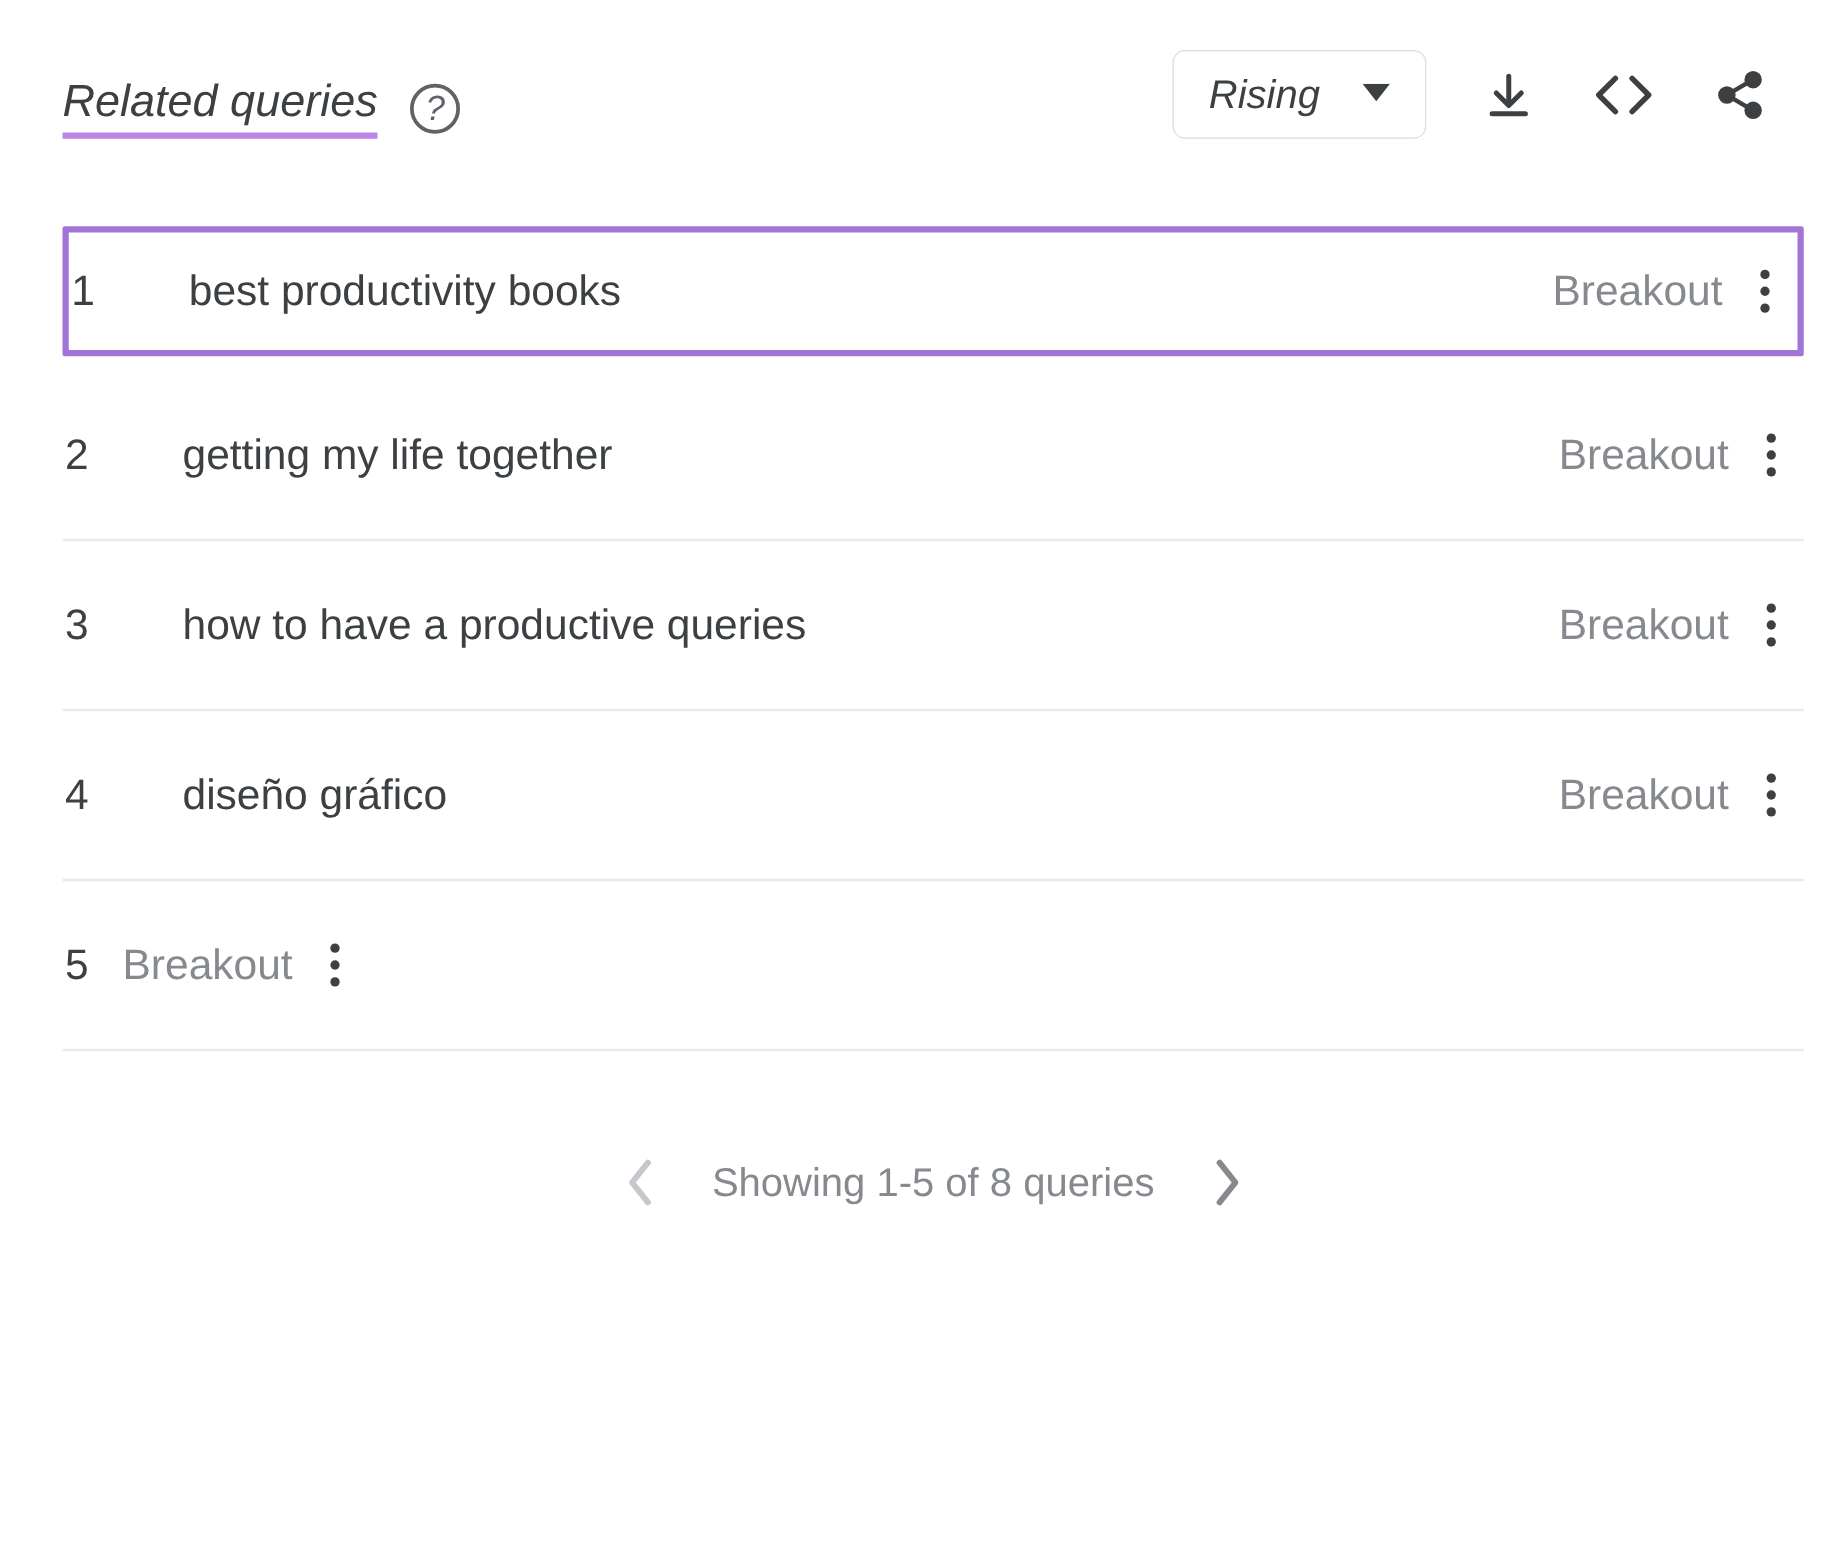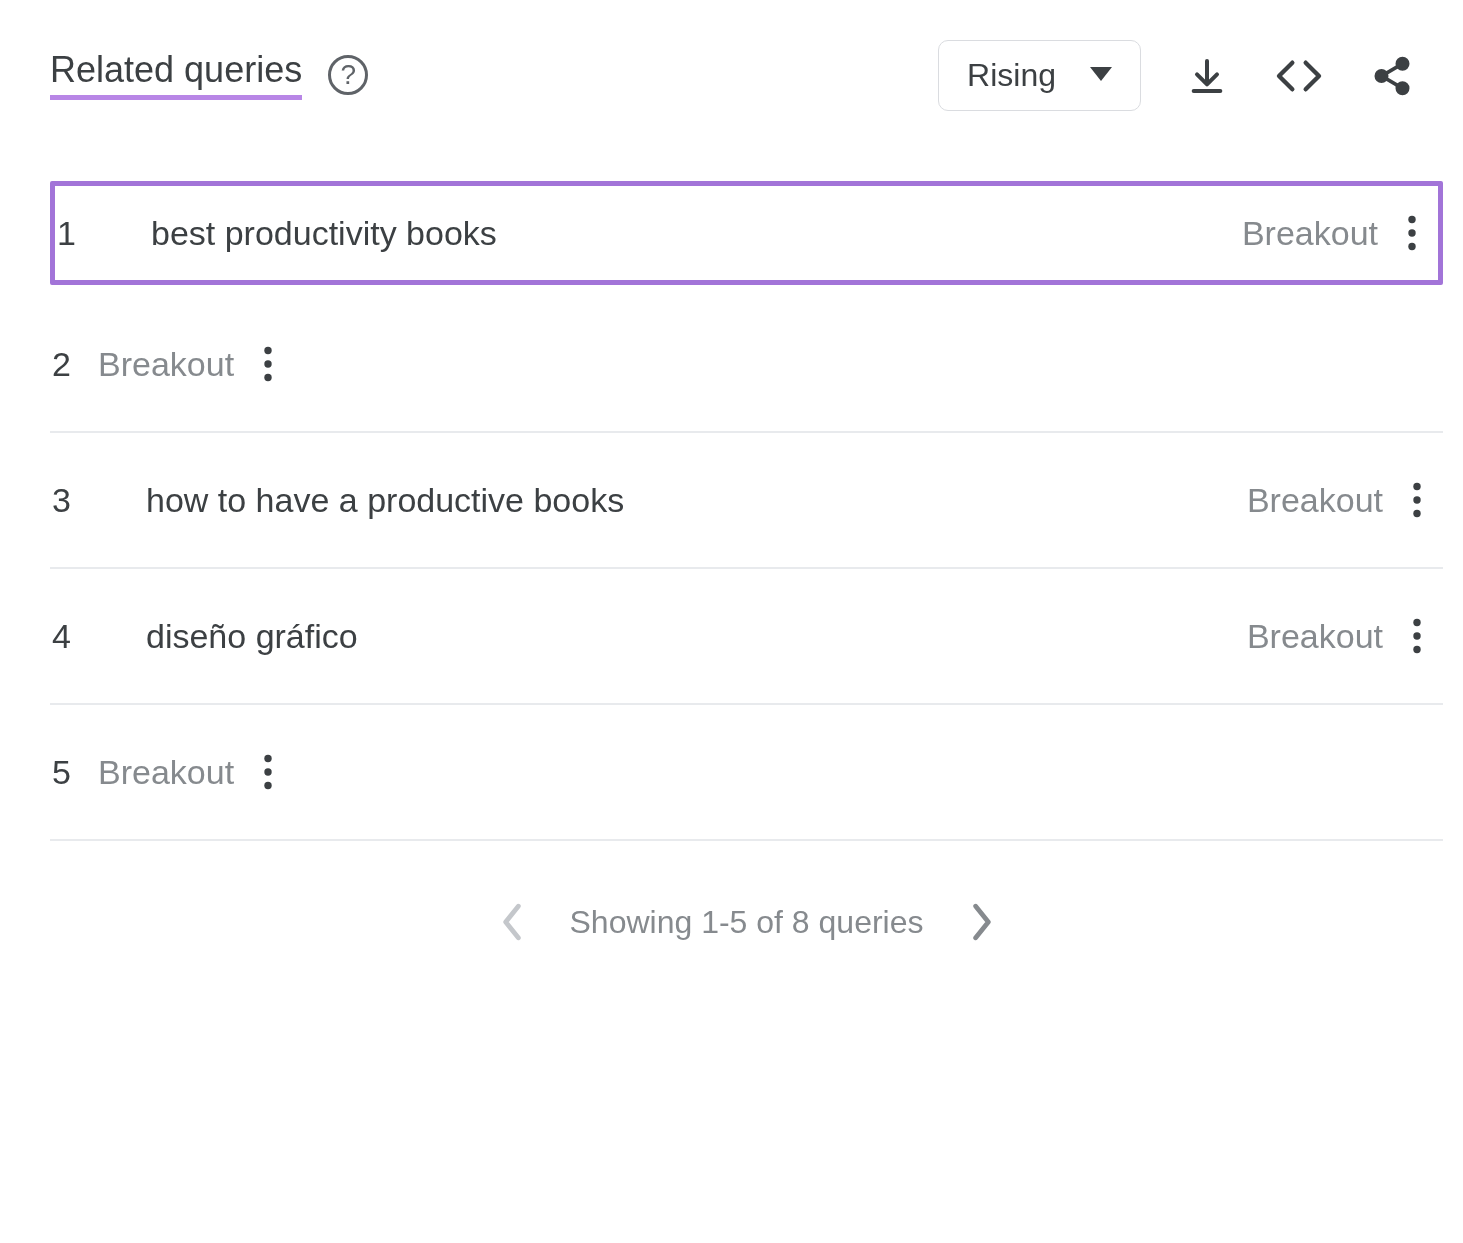--- a/index.html
+++ b/index.html
@@ -5,23 +5,24 @@
     * { box-sizing: border-box; margin: 0; padding: 0; }
     body {
       font-family: Arial, Helvetica, sans-serif;
       background: #ffffff;
       color: #3c4043;
       width: 1463px;
     }
     .container { padding: 40px 20px 50px 50px; }
     .header-row {
       display: flex;
-      align-items: center;
+      align-items: flex-end;
       justify-content: space-between;
       margin-bottom: 70px;
+      font-style: italic;
     }
     .title-wrap { display: flex; align-items: center; gap: 26px; }
     .title {
       font-size: 36px;
       color: #3c4043;
       border-bottom: 5px solid #b886e6;
       padding-bottom: 6px;
       line-height: 1.05;
     }
     .help-circle {
@@ -90,20 +91,21 @@
       cursor: pointer;
     }
     .footer {
       display: flex;
       align-items: center;
       justify-content: center;
       gap: 46px;
       padding-top: 62px;
       font-size: 32px;
       color: #868a8e;
+      margin-top: 24px;
     }
     .footer .chev { cursor: pointer; display:flex; }
     .footer .chev.disabled { color: #c4c7cb; cursor: default; }
   </style>
 </head>
 <body>
 
 <div class="container">
   <div class="header-row">
     <div class="title-wrap">
@@ -153,33 +155,34 @@
         <svg width="10" height="36" viewBox="0 0 8 32">
             <circle cx="4" cy="4" r="3.3" fill="#3c4043"></circle>
             <circle cx="4" cy="16" r="3.3" fill="#3c4043"></circle>
             <circle cx="4" cy="28" r="3.3" fill="#3c4043"></circle>
           </svg>
       </div>
     </div>
 
     <div class="row">
       <div class="rank">2</div>
+      <div class="query">getting my life together</div>
       <div class="status">Breakout</div>
       <div class="row-menu">
         <svg width="10" height="36" viewBox="0 0 8 32">
             <circle cx="4" cy="4" r="3.3" fill="#3c4043"></circle>
             <circle cx="4" cy="16" r="3.3" fill="#3c4043"></circle>
             <circle cx="4" cy="28" r="3.3" fill="#3c4043"></circle>
           </svg>
       </div>
     </div>
 
     <div class="row">
       <div class="rank">3</div>
-      <div class="query">how to have a productive books</div>
+      <div class="query">how to have a productive queries</div>
       <div class="status">Breakout</div>
       <div class="row-menu">
         <svg width="10" height="36" viewBox="0 0 8 32">
             <circle cx="4" cy="4" r="3.3" fill="#3c4043"></circle>
             <circle cx="4" cy="16" r="3.3" fill="#3c4043"></circle>
             <circle cx="4" cy="28" r="3.3" fill="#3c4043"></circle>
           </svg>
       </div>
     </div>
 

